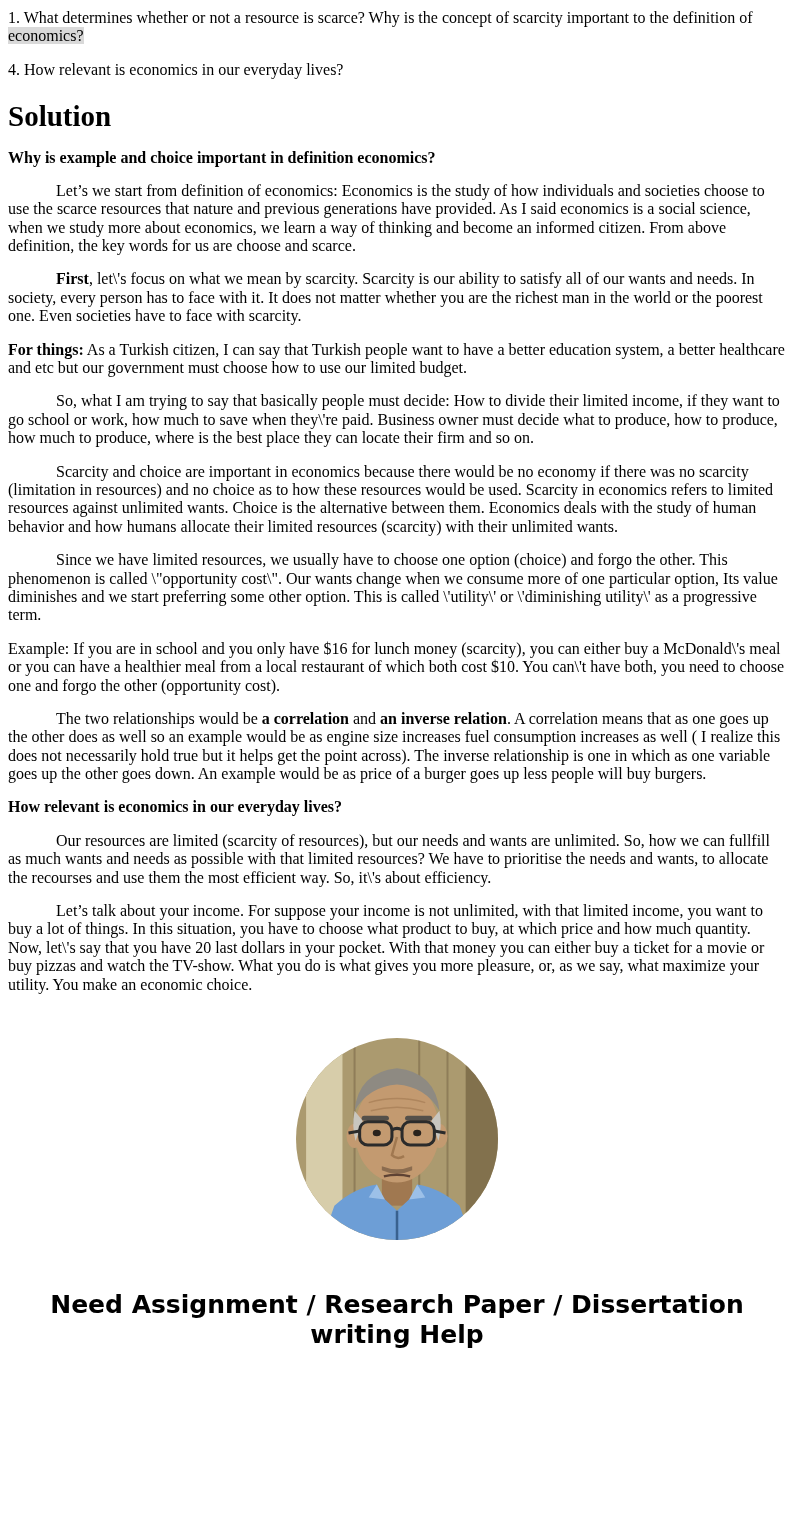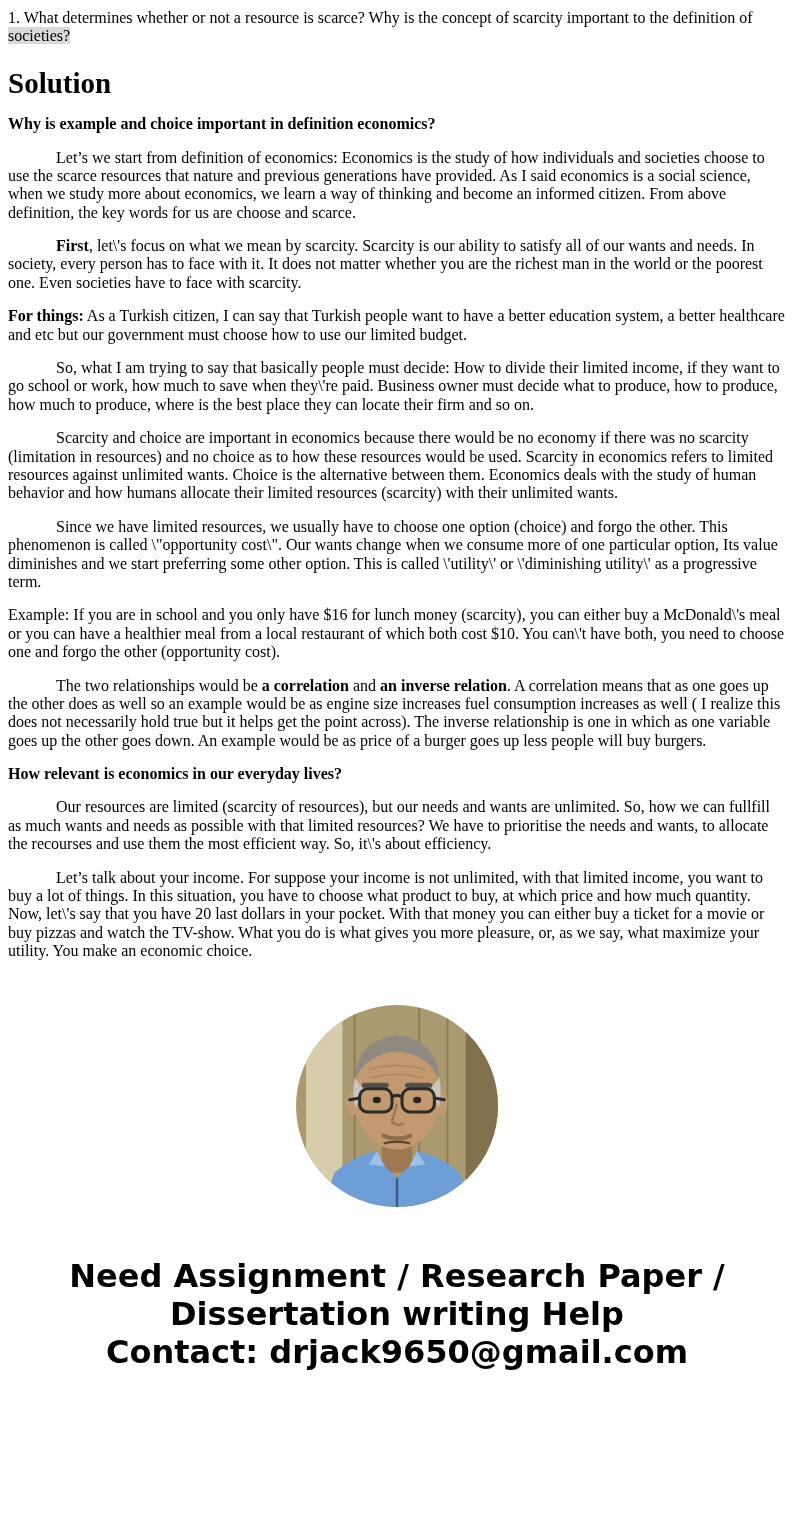--- a/index.html
+++ b/index.html
@@ -27,30 +27,31 @@
     overflow: hidden;
     margin: 44px auto 0 auto;
   }
   .avatar-wrap svg { display: block; }
   .footer {
     margin: 50px auto 30px auto;
     padding: 0 10px;
     text-align: center;
     font-family: "DejaVu Sans", sans-serif;
     font-weight: 700;
-    font-size: 32px;
+    font-size: 25px;
     line-height: 1.2;
     color: #000000;
   }
 </style>
 </head>
 <body style="background: rgb(255, 255, 255); color: rgb(0, 0, 0);">
 
 <div class="doc">
-    <p><span>1. What determines whether or not a resource is scarce? Why is the concept of scarcity important to the definition of </span><span class="hl">societies?</span></p>
+    <p><span>1. What determines whether or not a resource is scarce? Why is the concept of scarcity important to the definition of </span><span class="hl">economics?</span></p>
+    <p><span>4. How relevant is economics in our everyday lives?</span></p>
     <h2><span>Solution</span></h2>
     <p class="sub"><span>Why is example and choice important in definition economics?</span></p>
     <p class="indent"><span class="i">Let’s we start from definition of economics:</span><span> Economics is the study of how individuals and societies choose to use the scarce resources that nature and previous generations have provided. As I said economics is a social science, when we study more about economics, we learn a way of thinking and become an informed citizen. From above definition, the key words for us are </span><span class="i">choose</span><span> and </span><span class="i">scarce</span><span>.</span></p>
     <p class="indent"><span class="b">First</span><span>, let\'s focus on what we mean by scarcity. Scarcity is our ability to satisfy all of our wants and needs. In society, every person has to face with it. It does not matter whether you are the richest man in the world or the poorest one. Even societies have to face with scarcity.</span></p>
     <p><span class="b">For things:</span><span> As a Turkish citizen, I can say that Turkish people want to have a better education system, a better healthcare and etc but our government must choose how to use our limited budget.</span></p>
     <p class="indent"><span>So, what I am trying to say that basically people must decide: How to divide their limited income, if they want to go school or work, how much to save when they\'re paid. Business owner must decide what to produce, how to produce, how much to produce, where is the best place they can locate their firm and so on.</span></p>
     <p class="indent"><span class="i">Scarcity</span><span> and </span><span class="i">choice</span><span> are important in economics because there would be no economy if there was no scarcity (limitation in resources) and no choice as to how these resources would be used. Scarcity in economics refers to limited resources against unlimited wants. Choice is the alternative between them. Economics deals with the study of human behavior and how humans allocate their limited resources (scarcity) with their unlimited wants.</span></p>
     <p class="indent"><span>Since we have limited resources, we usually have to choose one option (choice) and forgo the other. This phenomenon is called \"opportunity cost\". Our wants change when we consume more of one particular option, Its value diminishes and we start preferring some other option. This is called \'utility\' or \'diminishing utility\' as a progressive term.</span></p>
     <p><span>Example: If you are in school and you only have $16 for lunch money (scarcity), you can either buy a McDonald\'s meal or you can have a healthier meal from a local restaurant of which both cost $10. You can\'t have both, you need to choose one and forgo the other (opportunity cost).</span></p>
     <p class="indent"><span>The two relationships would be </span><span class="b">a correlation</span><span> and </span><span class="b">an inverse relation</span><span>. </span><span class="i">A correlation</span><span> means that as one goes up the other does as well so an example would be as engine size increases fuel consumption increases as well ( I realize this does not necessarily hold true but it helps get the point across). </span><span class="i">The inverse relationship</span><span> is one in which as one variable goes up the other goes down. An example would be as price of a burger goes up less people will buy burgers.</span></p>
@@ -100,14 +101,13 @@
       <ellipse cx="120" cy="94" rx="4" ry="3.2"></ellipse>
     </g>
     <path d="M100,98 Q96,112 95,116 Q100,121 107,117" fill="none" stroke-width="2.5" stroke="#a07850"></path>
     <path d="M85,127 Q100,133 115,127 L115,131 Q100,138 85,131 Z" fill="#7d6047" opacity="0.8"></path>
     <path d="M87,137 Q100,134 113,137" fill="none" stroke="#5f4334" stroke-width="2.5"></path>
   </svg>
 </div>
 
 <div class="footer">
   <div>Need Assignment / Research Paper / Dissertation writing Help</div>
-  <div>Contact: drjack9650@gmail.com</div>
 </div>
 
 </body></html>

